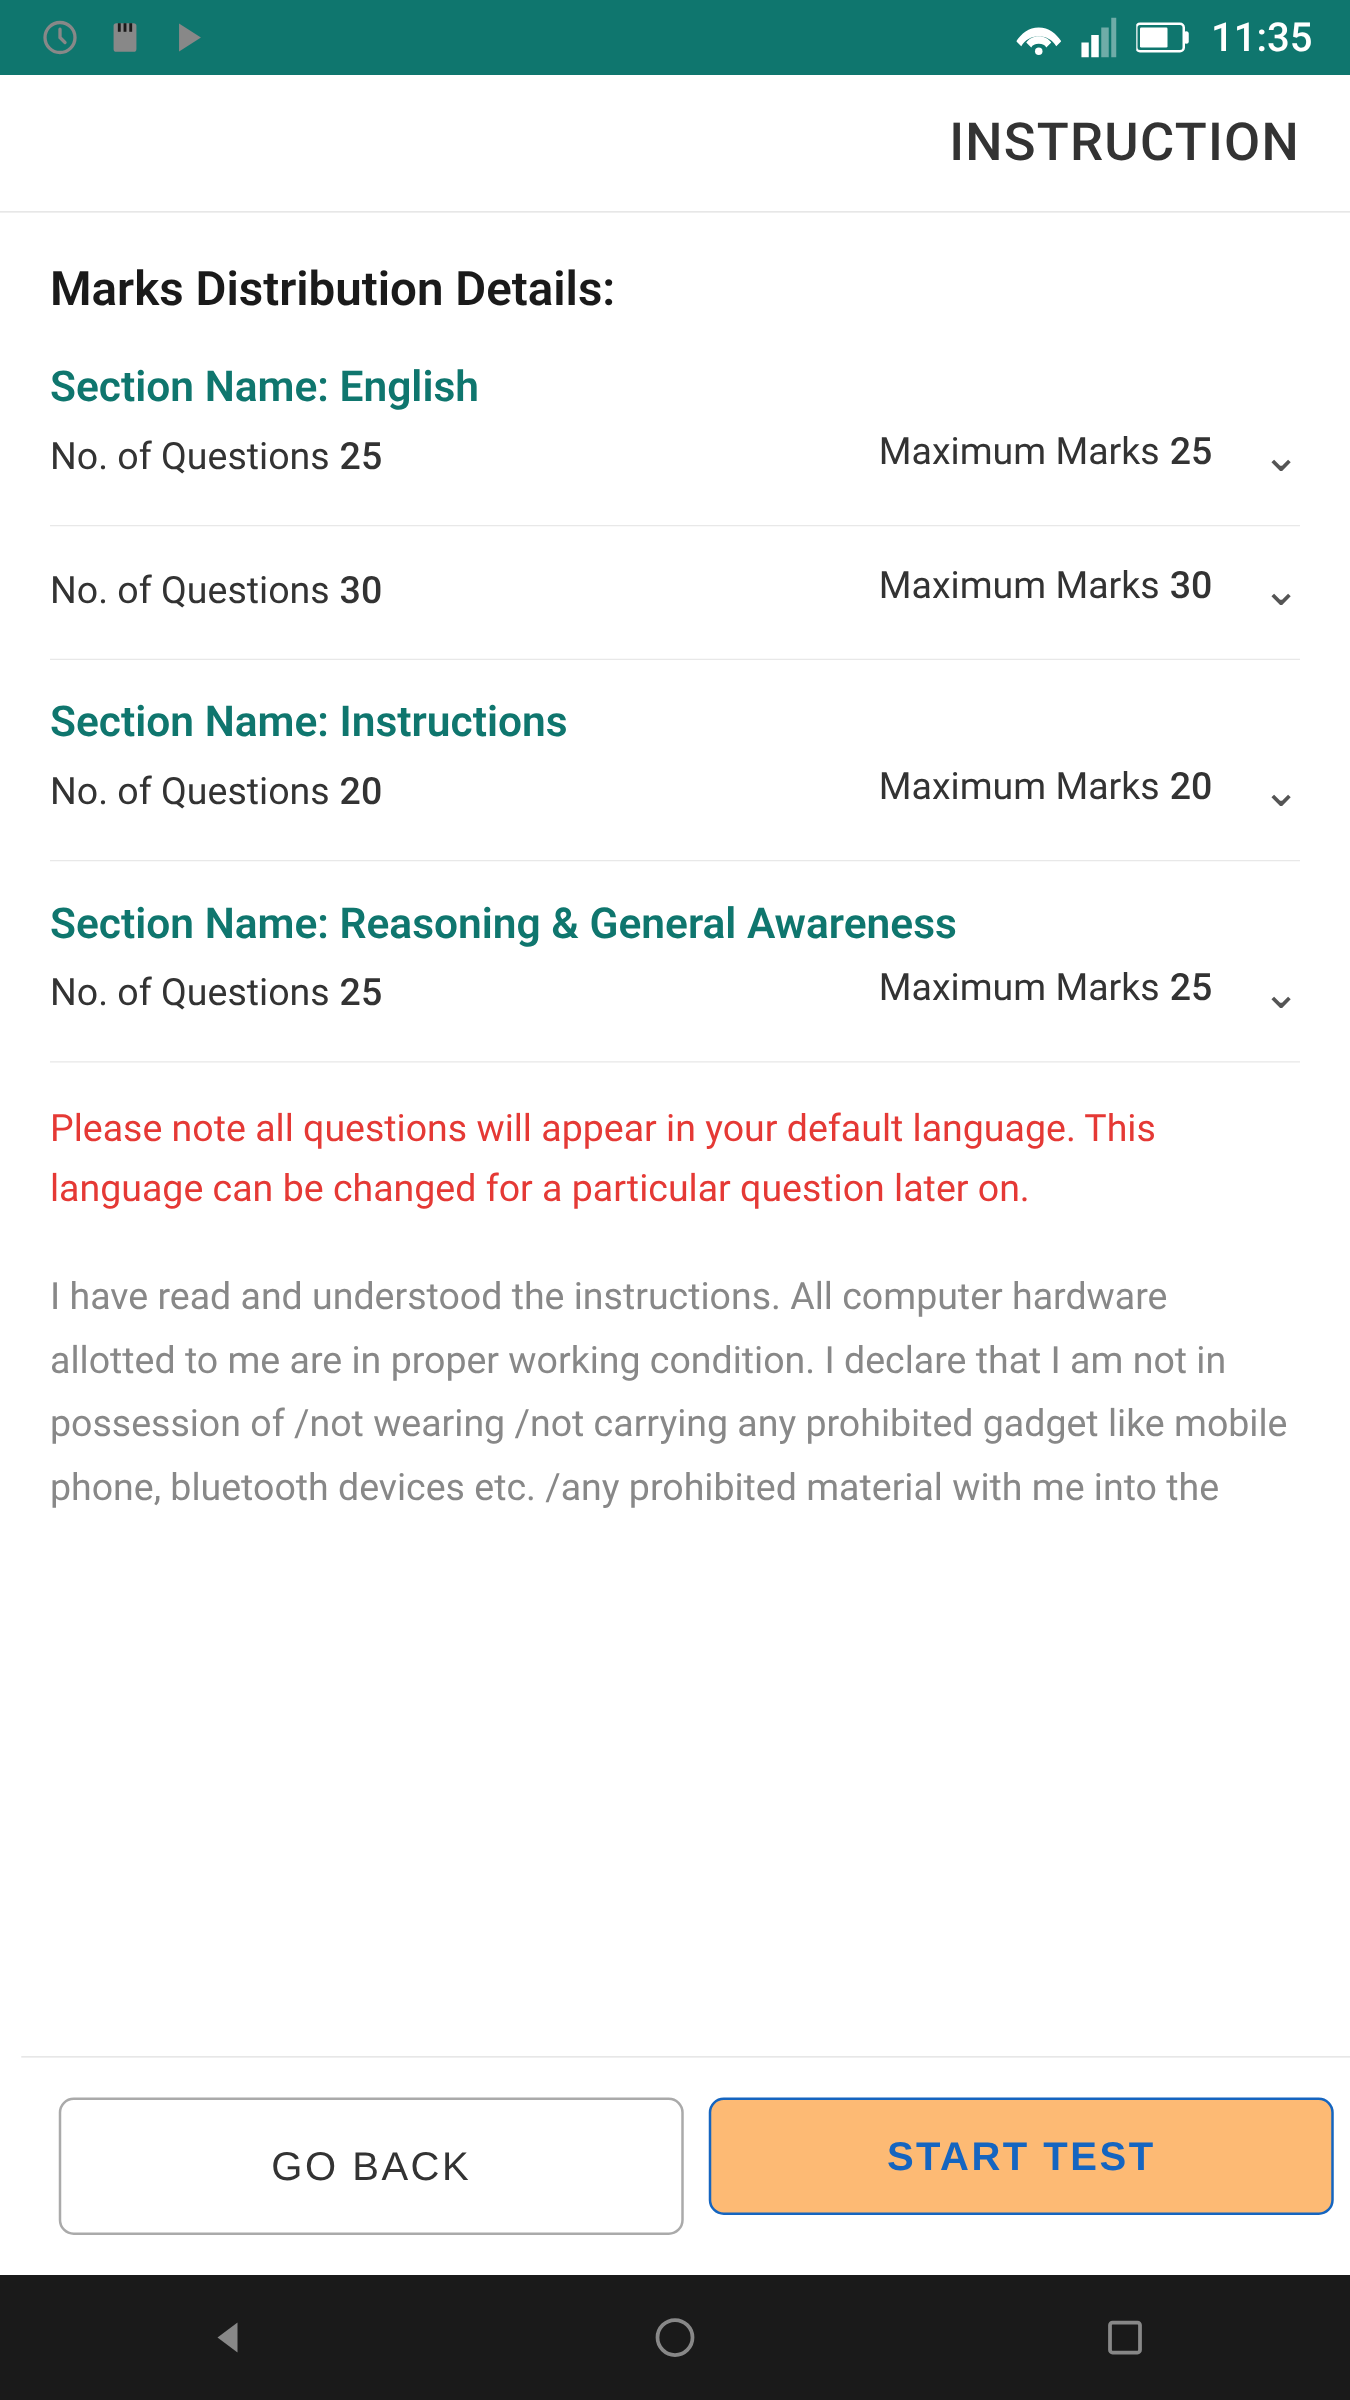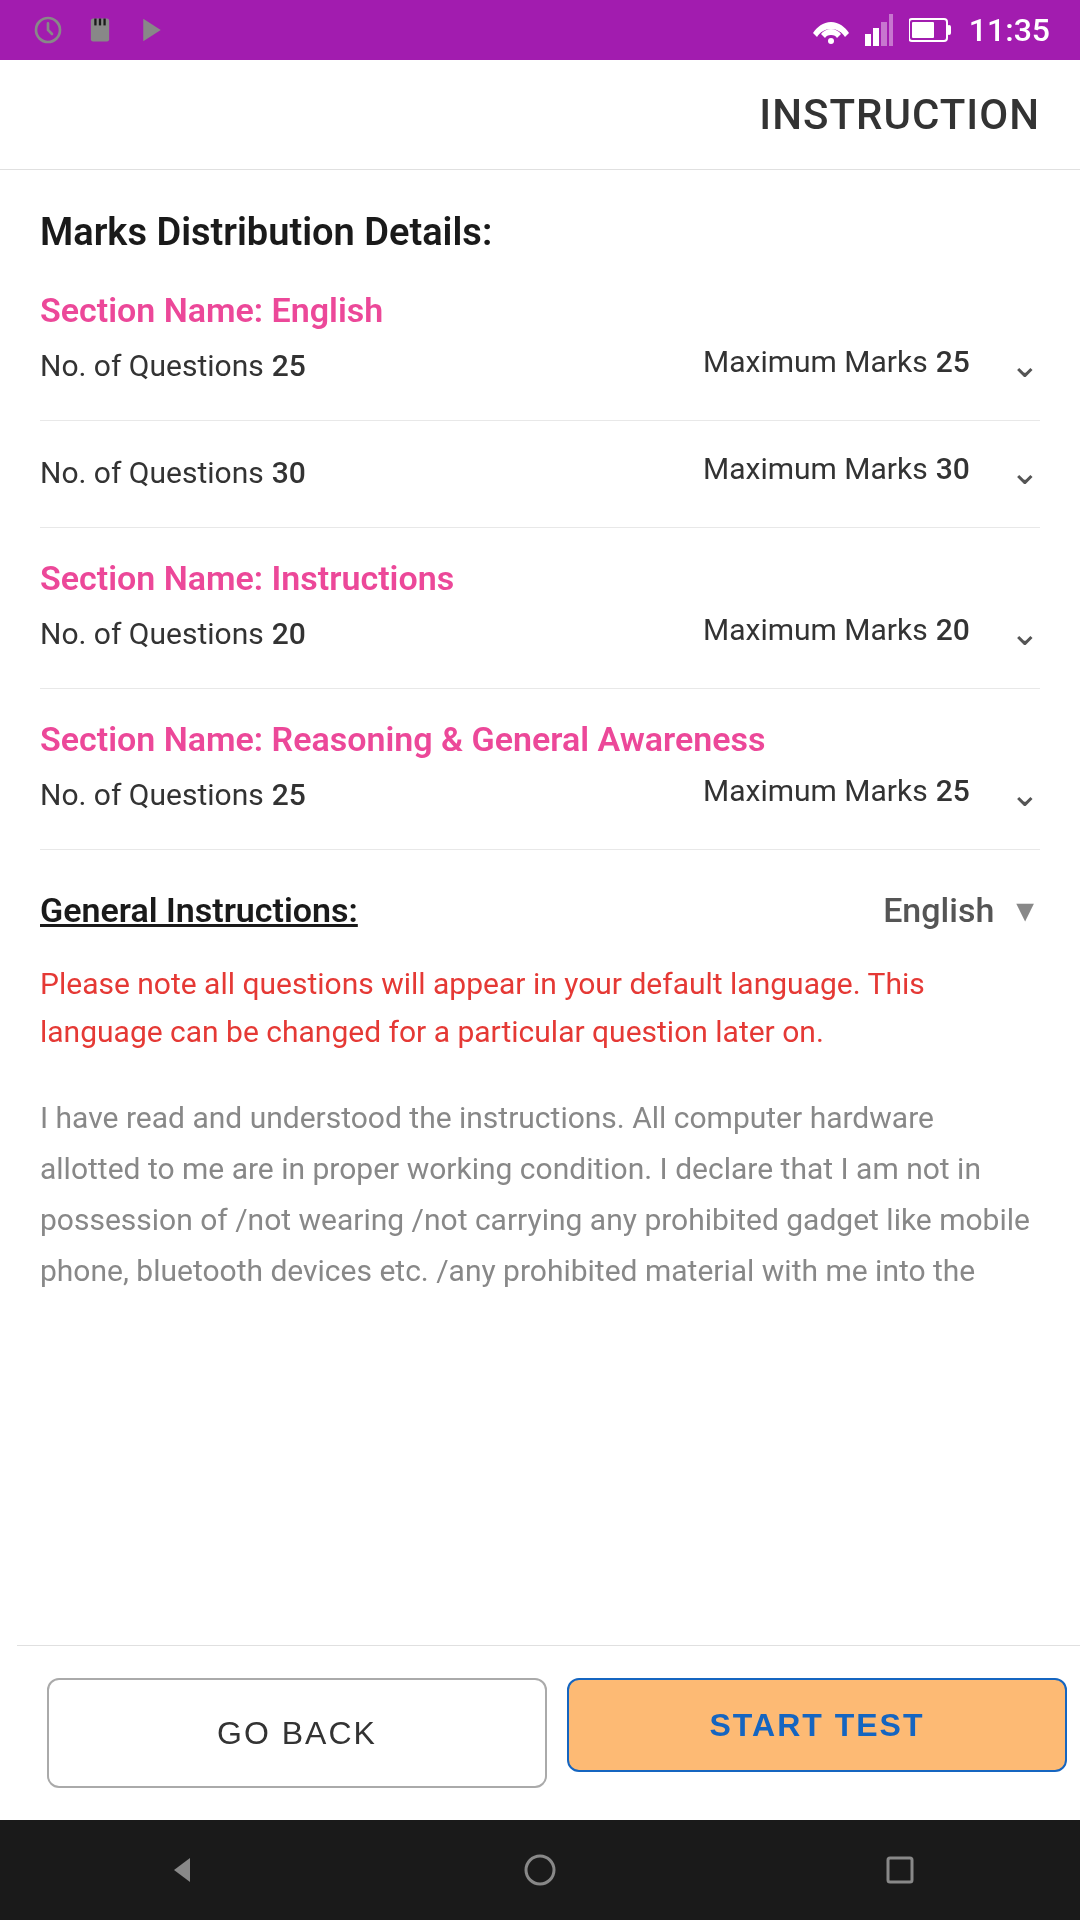--- a/index.html
+++ b/index.html
@@ -11,21 +11,21 @@
       background: #ffffff;
       font-family: 'Roboto', Arial, sans-serif;
       display: flex;
       flex-direction: column;
     }
 
     
     .status-bar {
       width: 100%;
       height: 60px;
-      background: #a21caf;
+      background: #0f766e;
       display: flex;
       align-items: center;
       justify-content: space-between;
       padding: 0 30px;
       flex-shrink: 0;
     }
 
     .status-left {
       display: flex;
       align-items: center;
@@ -82,21 +82,21 @@
     .section-title {
       font-size: 38px;
       font-weight: 600;
       color: #1a1a1a;
       margin-bottom: 36px;
     }
 
     .marks-section-name {
       font-size: 34px;
       font-weight: 600;
-      color: #ec4899;
+      color: #0f766e;
       margin-bottom: 14px;
     }
 
     .marks-details-row {
       display: flex;
       align-items: center;
       justify-content: space-between;
       padding-bottom: 34px;
       border-bottom: 1px solid #e8e8e8;
     }
@@ -364,27 +364,20 @@
       <div class="marks-details-right">
         <div class="marks-details-left">
           <span class="marks-detail-label">Maximum Marks</span>
           <span class="marks-detail-value">25</span>
         </div>
         <span class="chevron-down">⌄</span>
       </div>
     </div>
   </div>
 
-  <div class="general-instructions-row">
-    <span class="general-instructions-label">General Instructions:</span>
-    <div class="language-selector">
-      <span class="language-text">English</span>
-      <span class="dropdown-arrow">▼</span>
-    </div>
-  </div>
 
   <p class="notice-text">Please note all questions will appear in your default language. This language can be changed for a particular question later on.</p>
 
   <p class="declaration-text">I have read and understood the instructions. All computer hardware allotted to me are in proper working condition. I declare that I am not in possession of /not wearing /not carrying any prohibited gadget like mobile phone, bluetooth devices etc. /any prohibited material with me into the</p>
 </div>
 
 <div class="bottom-nav">
   <button class="btn-go-back">GO BACK</button>
   <button class="btn-start-test">START TEST</button>
 </div>

